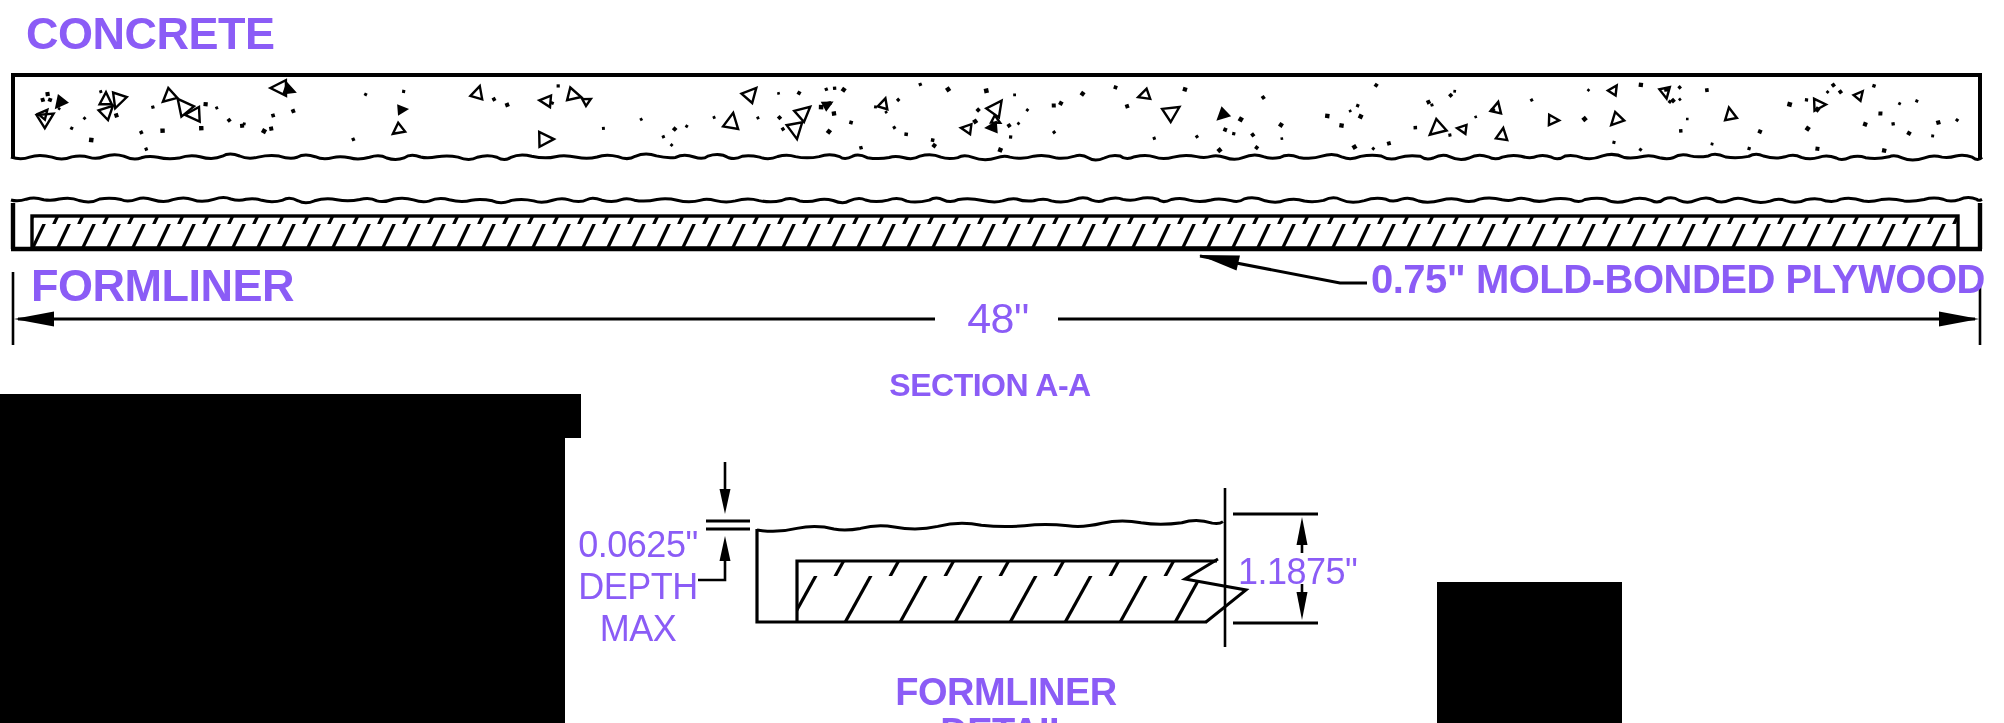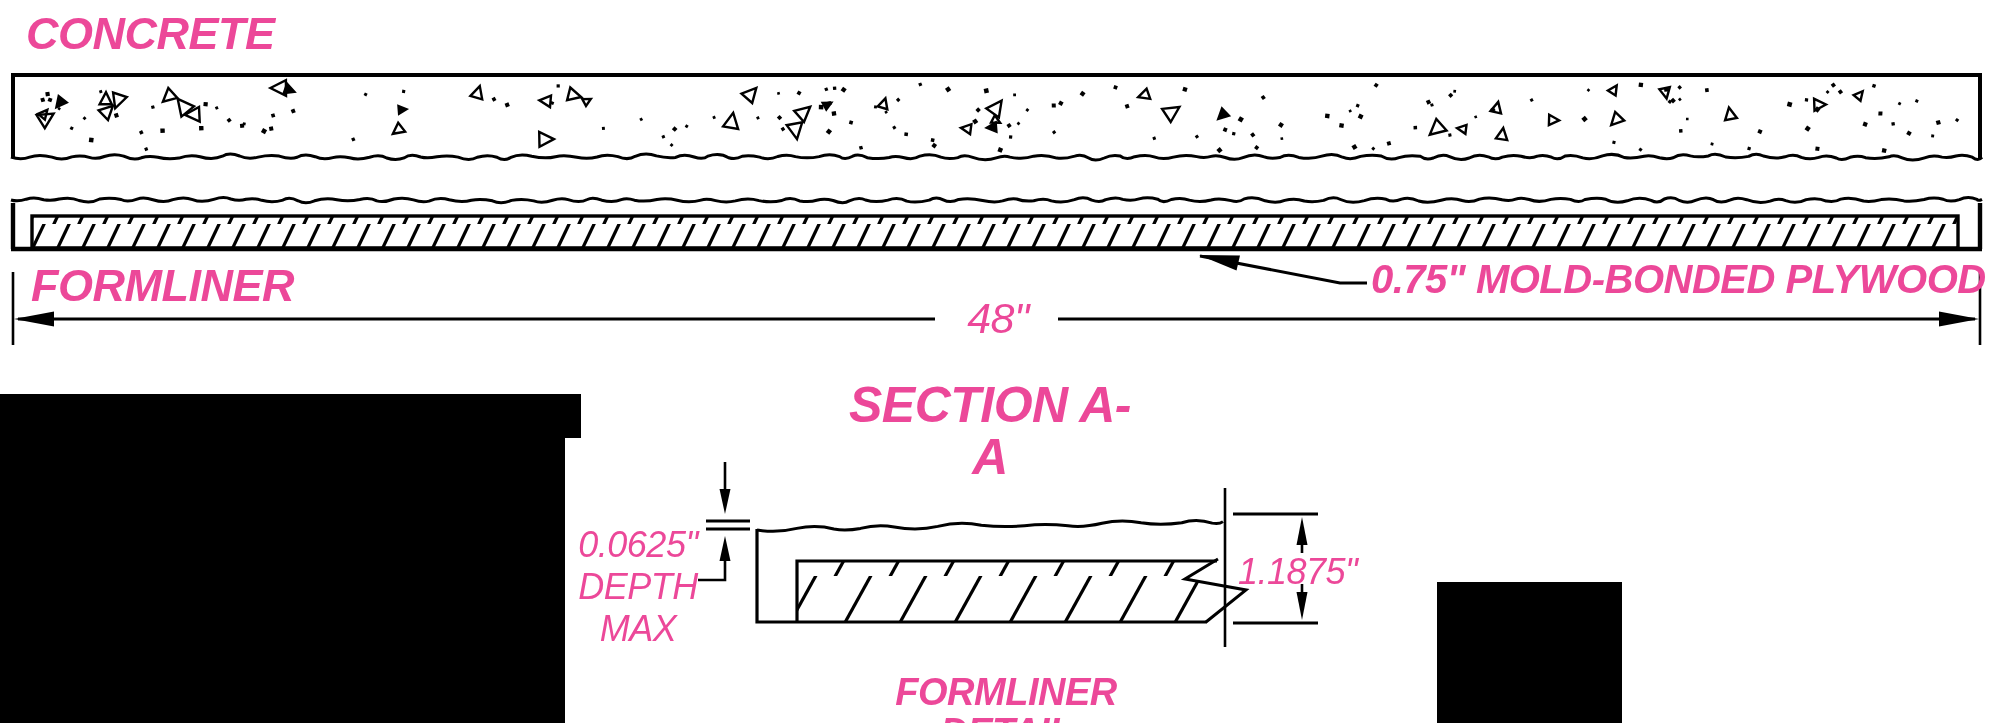--- a/index.html
+++ b/index.html
@@ -1,38 +1,37 @@
 <!DOCTYPE html>
 <html><head>
 <meta charset="utf-8">
 <style>
   html,body{margin:0;padding:0;background:#ffffff;}
   .canvas{
     position:relative;
     width:2004px;height:723px;
     background:#ffffff;
-    color:#ec4899;
+    color:#8b5cf6;
     font-family:"Liberation Sans", sans-serif;
     overflow:hidden;
-    font-style:italic;
   }
   svg{position:absolute;left:0;top:0;}
   .lbl{
     position:absolute;
     line-height:1.04;
     white-space:nowrap;
     letter-spacing:-0.5px;
   }
   .b{font-weight:bold;}
   .ctr{text-align:center;white-space:normal;}
   .concrete-label{left:26px;top:11px;font-size:45px;}
   .formliner-label{left:31px;top:263px;font-size:45px;}
   .plywood-callout{left:1371px;top:259px;font-size:40px;}
   .width-dim{left:930px;top:296px;width:136px;font-size:43px;}
-  .section-title{left:840px;top:379px;width:300px;font-size:50px;}
+  .section-title{left:840px;top:369px;width:300px;font-size:32px;}
   .depth-block{left:552px;top:524px;width:172px;font-size:36px;line-height:42px;}
   .thickness-dim{left:1238px;top:553px;font-size:36px;}
   .detail-title{left:826px;top:673px;width:360px;font-size:38px;}
 </style>
 </head>
 <body>
 
 <div class="canvas">
 
   <svg width="2004" height="723" viewBox="0 0 2004 723">

